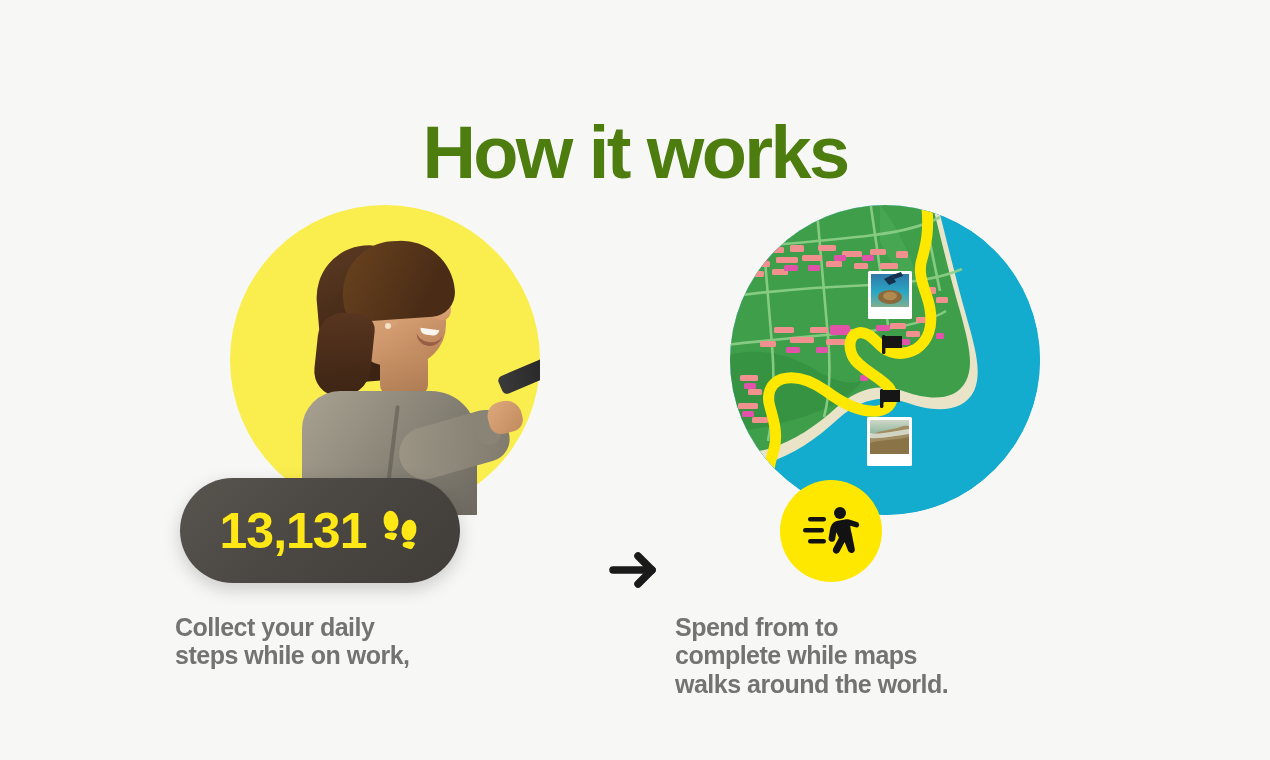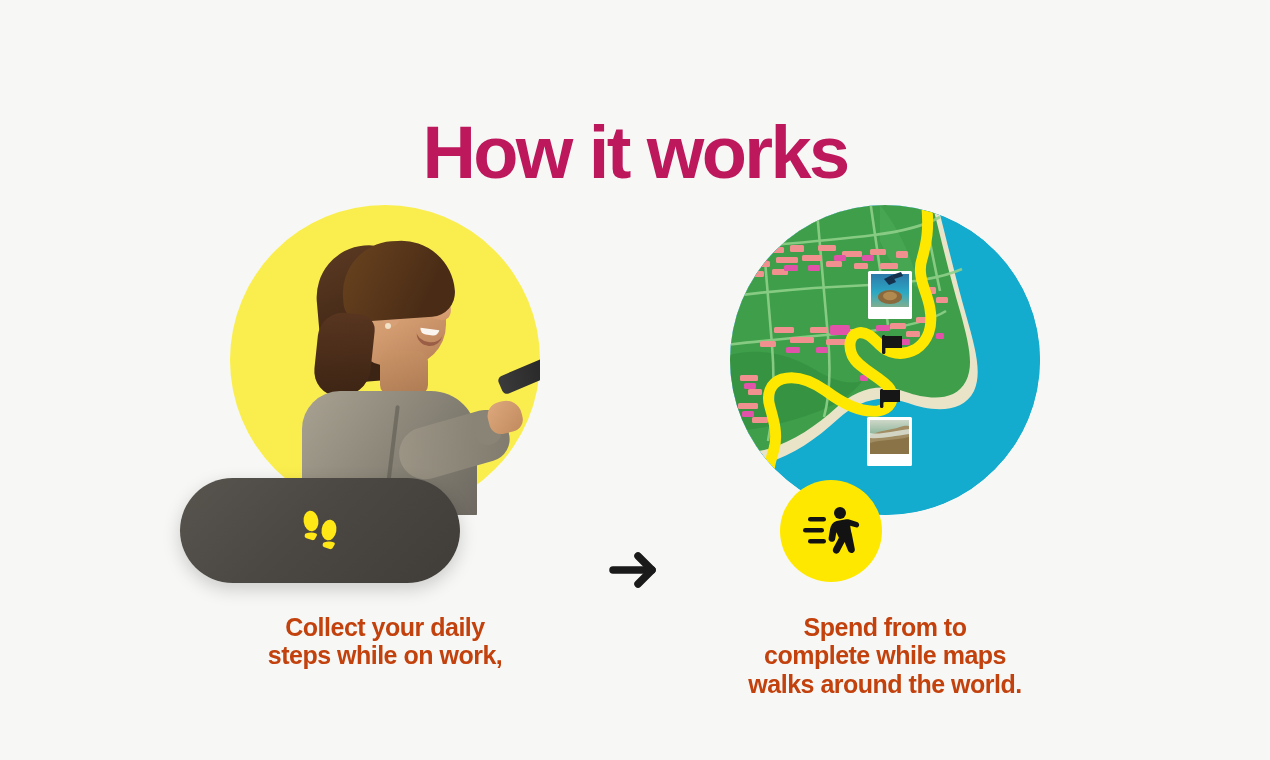--- a/index.html
+++ b/index.html
@@ -12,21 +12,21 @@
   }
   .page{position:relative;width:1270px;height:760px;}
 
   
   .title{
     position:absolute;top:66px;left:0;width:1270px;
     text-align:center;
     font-size:74px;
     font-weight:bold;
     letter-spacing:-2.6px;
-    color:#be185d;
+    color:#4d7c0f;
     line-height:1;
   }
 
   
   .steps{
     position:absolute;top:205px;left:0;width:1270px;height:500px;
   }
   .step{
     position:absolute;top:0;width:420px;
   }
@@ -176,22 +176,21 @@
     position:absolute;left:105px;top:275px;
     width:102px;height:102px;border-radius:50%;
     background:#ffe800;
     display:flex;align-items:center;justify-content:center;
   }
   .walk-svg{width:62px;height:62px;display:block;}
 
   
   .caption{
     position:absolute;top:408px;left:0;width:420px;
-    text-align:center;
-    font-size:25px;font-weight:bold;color:#c2410c;
+    font-size:25px;font-weight:bold;color:#737373;
     line-height:1.13;letter-spacing:-.5px;
   }
   .caption div{display:block;}
 
   
   .arrow{
     position:absolute;left:607px;top:342px;width:56px;height:46px;
   }
   .arrow svg{display:block;width:56px;height:46px;}
 </style>
@@ -225,20 +224,21 @@
           <div class="p-hood"></div>
           <div class="p-body"></div>
           <div class="p-zip"></div>
           <div class="p-arm"></div>
           <div class="p-sleeve-cuff"></div>
           <div class="p-hand"></div>
           <div class="p-phone"></div>
         </div>
 
         <div class="pill">
+          <span class="pill-count">13,131</span>
           <svg class="footprints" viewBox="0 0 40 46">
             <ellipse cx="11" cy="13" rx="7.4" ry="10.4" fill="#ffe815" transform="rotate(-8 11 13)"></ellipse>
             <path d="M5.6 25.6c3.6-1.4 7.4-1.5 10.6-.2 .9 .4 1 1.5 .4 2.6l-1.7 3c-.6 1-1.9 1.4-2.9 1.1l-5.5-1.8c-1.3-.4-2-1.6-1.8-2.8 .1-.8 .4-1.5 .9-1.9z" fill="#ffe815"></path>
             <ellipse cx="29" cy="22" rx="7.4" ry="10.4" fill="#ffe815" transform="rotate(10 29 22)"></ellipse>
             <path d="M23.9 34.4c3.6-1.4 7.2-1.3 10.2 .1 .9 .4 1 1.6 .3 2.6l-1.8 2.9c-.6 1-1.9 1.4-2.9 1l-5.3-1.8c-1.3-.4-1.9-1.6-1.7-2.8 .1-.8 .6-1.7 1.2-2z" fill="#ffe815"></path>
           </svg>
         </div>
       </div>
 
       <div class="caption">

